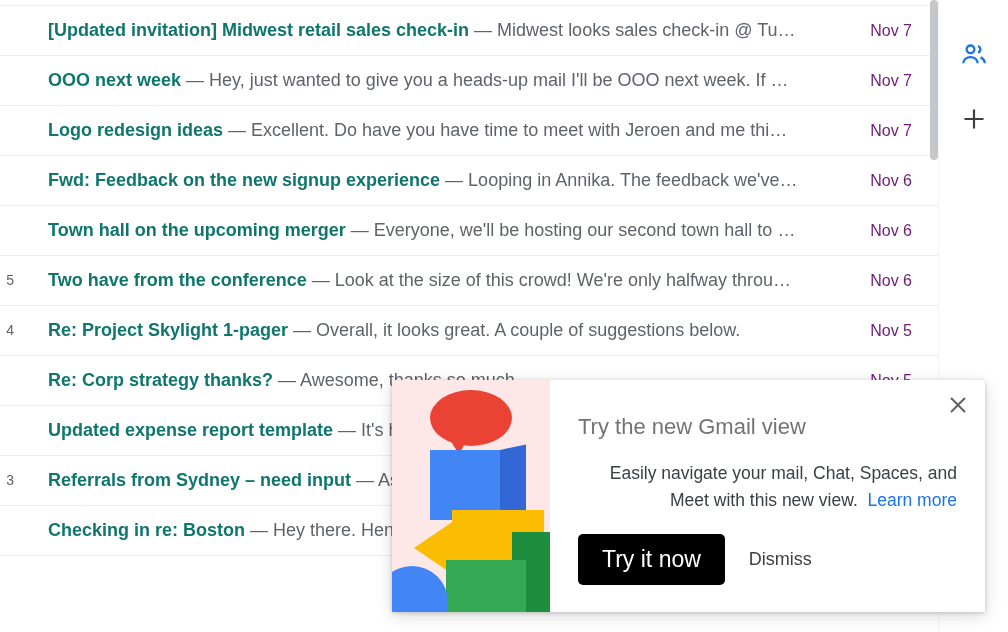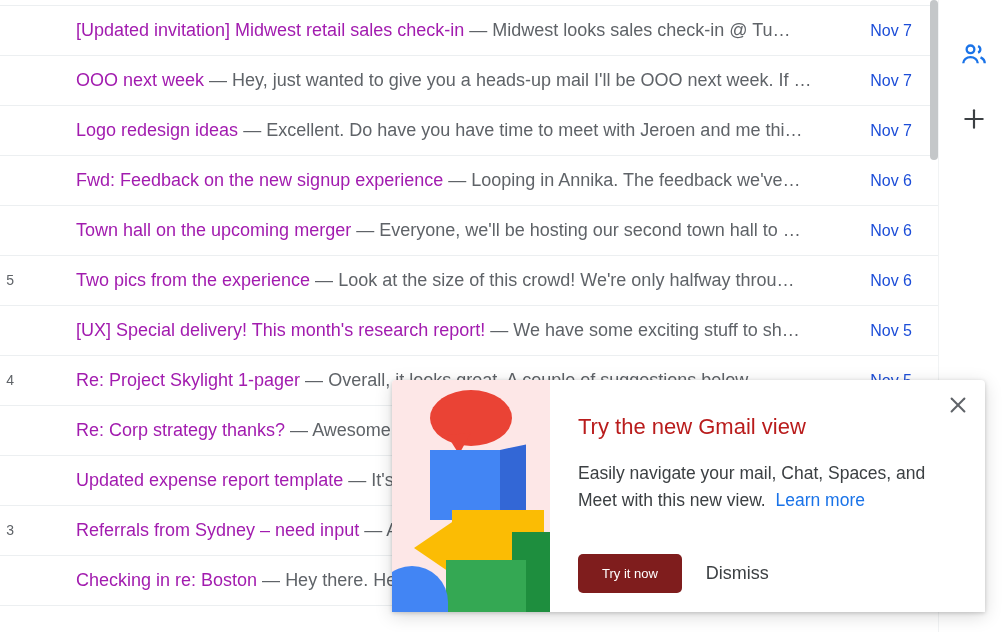--- a/index.html
+++ b/index.html
@@ -46,27 +46,27 @@
     cursor: pointer;
     position: relative;
   }
   .email-text {
     flex: 1 1 auto;
     white-space: nowrap;
     overflow: hidden;
     text-overflow: ellipsis;
     padding-right: 20px;
   }
-  .subject { font-weight: 400; color: #a21caf; margin-left: 28px; }
+  .subject { font-weight: 700; color: #0f766e; }
   .sep     { font-weight: 400; color: #5f6368; }
   .snippet { font-weight: 400; color: #5f6368; }
   .date {
     flex: 0 0 auto;
     font-size: 16px;
-    color: #1d4ed8;
+    color: #701a75;
     white-space: nowrap;
   }
   .badge {
     position: absolute;
     left: 0px;
     font-size: 14px;
     color: #5f6368;
     width: 14px;
     text-align: right;
   }
@@ -108,45 +108,46 @@
     border-radius: 4px 0 0 0;
   }
   .popup-body {
     flex: 1;
     padding: 34px 28px 20px 28px;
     position: relative;
   }
   .popup-title {
     font-size: 22px;
     font-weight: 500;
-    color: #b91c1c;
+    color: #737373;
     margin-bottom: 20px;
   }
   .popup-desc {
     font-size: 17.5px;
     color: #3c4043;
     line-height: 1.55;
-    margin-bottom: 40px;
+    margin-bottom: 20px;
+    text-align: right;
   }
   .popup-desc a {
     color: #1a73e8;
     text-decoration: none;
   }
   .popup-actions {
     display: flex;
     align-items: center;
     gap: 24px;
   }
   .btn-primary {
-    background: #7f1d1d;
+    background: #000000;
     color: #fff;
     border: none;
     border-radius: 5px;
     padding: 12px 24px;
-    font-size: 13px;
+    font-size: 23px;
     font-weight: 500;
     cursor: pointer;
   }
   .btn-text {
     background: none;
     border: none;
     color: #3c4043;
     font-size: 18px;
     cursor: pointer;
   }
@@ -226,26 +227,22 @@
         <div class="email-row">
           <div class="email-text"><span class="subject">Fwd: Feedback on the new signup experience</span><span class="sep"> — </span><span class="snippet">Looping in Annika. The feedback we've…</span></div>
           <div class="date">Nov 6</div>
         </div>
         <div class="email-row">
           <div class="email-text"><span class="subject">Town hall on the upcoming merger</span><span class="sep"> — </span><span class="snippet">Everyone, we'll be hosting our second town hall to …</span></div>
           <div class="date">Nov 6</div>
         </div>
         <div class="email-row">
           <span class="badge">5</span>
-          <div class="email-text"><span class="subject">Two pics from the experience</span><span class="sep"> — </span><span class="snippet">Look at the size of this crowd! We're only halfway throu…</span></div>
+          <div class="email-text"><span class="subject">Two have from the conference</span><span class="sep"> — </span><span class="snippet">Look at the size of this crowd! We're only halfway throu…</span></div>
           <div class="date">Nov 6</div>
-        </div>
-        <div class="email-row">
-          <div class="email-text"><span class="subject">[UX] Special delivery! This month's research report!</span><span class="sep"> — </span><span class="snippet">We have some exciting stuff to sh…</span></div>
-          <div class="date">Nov 5</div>
         </div>
         <div class="email-row">
           <span class="badge">4</span>
           <div class="email-text"><span class="subject">Re: Project Skylight 1-pager</span><span class="sep"> — </span><span class="snippet">Overall, it looks great. A couple of suggestions below.</span></div>
           <div class="date">Nov 5</div>
         </div>
         <div class="email-row">
           <div class="email-text"><span class="subject">Re: Corp strategy thanks?</span><span class="sep"> — </span><span class="snippet">Awesome, thanks so much.</span></div>
           <div class="date">Nov 5</div>
         </div>

